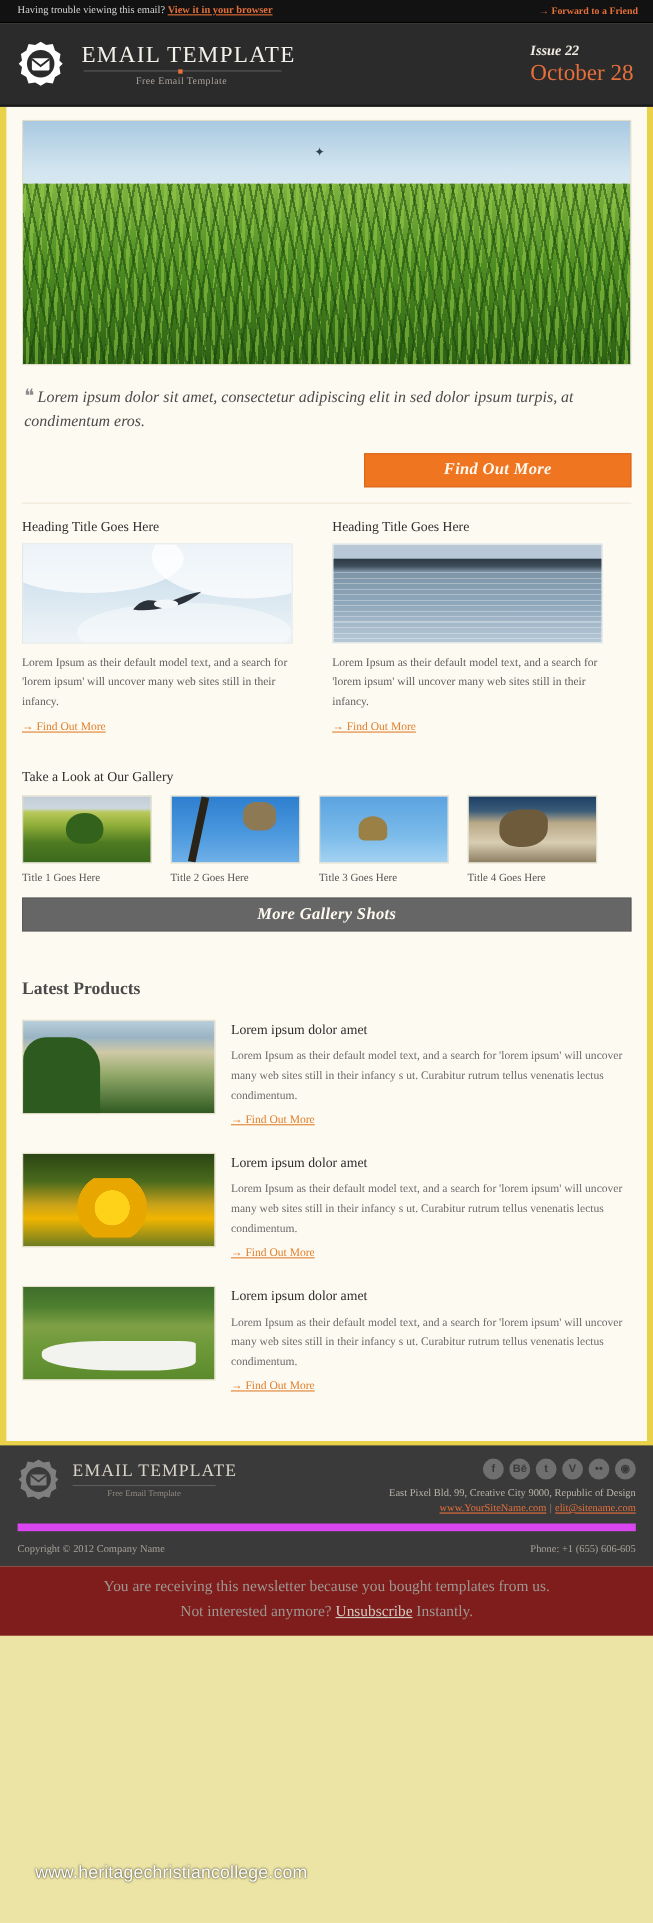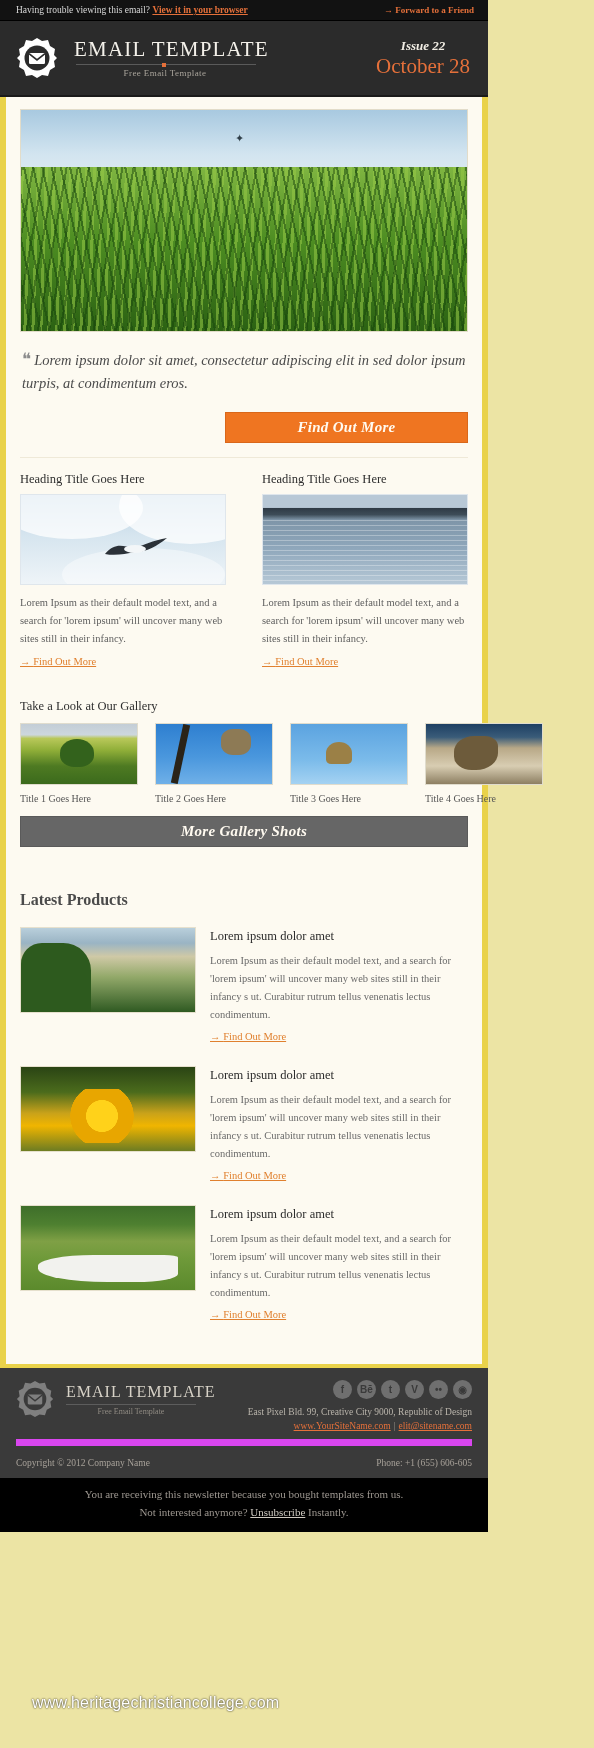--- a/index.html
+++ b/index.html
@@ -9,21 +9,21 @@
     font-family: "Liberation Serif", serif;
   }
   body {
     width: 594px;
     min-height: 1748px;
     background: #ece4a4;
     position: relative;
   }
 
   .page {
-    width: 488px;
+    width: 594px;
     background: #e9e0a0;
     padding: 0;
   }
 
   
   .preheader {
     background: #121212;
     padding: 5px 14px 5px 16px;
     display: flex;
     justify-content: space-between;
@@ -83,21 +83,21 @@
     background: #e5703a;
   }
   .brand-sub {
     color: #a9a49b;
     font-size: 9px;
     letter-spacing: .4px;
     text-align: center;
     width: 182px;
   }
   .issue-wrap {
-    text-align: center;
+    text-align: left;
     flex: 0 0 auto;
   }
   .issue-num {
     color: #f0ece3;
     font-style: italic;
     font-size: 13px;
     font-weight: bold;
   }
   .issue-date {
     color: #e5703a;
@@ -373,23 +373,23 @@
     display: flex;
     justify-content: space-between;
     font-size: 9.5px;
     color: #a7a199;
     padding-top: 12px;
     margin-top: 8px;
     border-top: 7px solid #d946ef;
   }
 
   .legal {
-    background: #000000;
+    background: #7f1d1d;
     color: #9d9790;
-    font-size: 11px;
+    font-size: 14px;
     text-align: center;
     padding: 8px 16px 10px 16px;
     line-height: 1.6;
   }
   .legal a { color: #cfcac1; text-decoration: underline; text-align: right; }
 
   .watermark {
     position: absolute;
     left: 32px;
     bottom: 36px;

